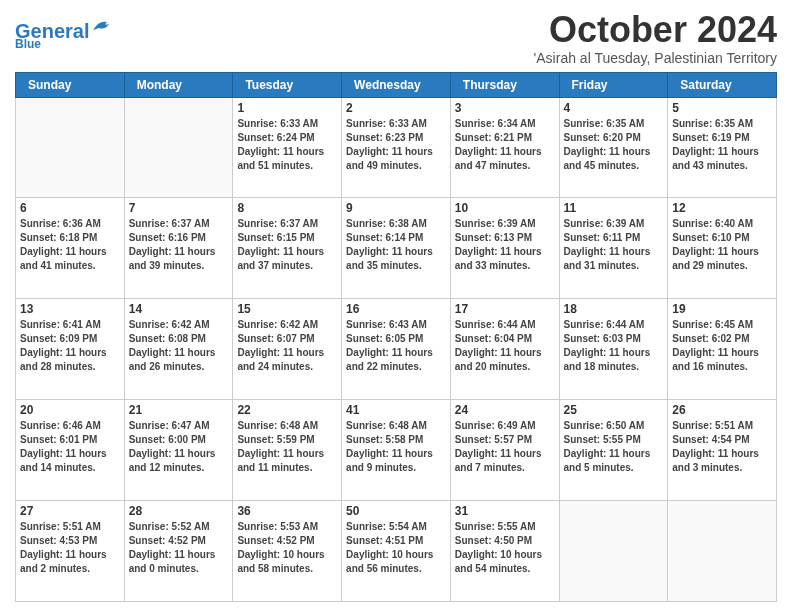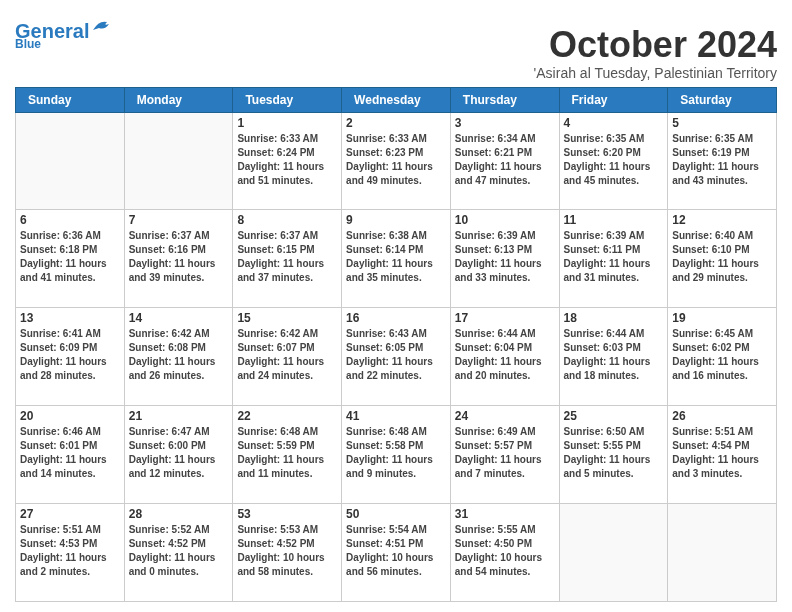--- a/index.html
+++ b/index.html
@@ -24,21 +24,20 @@
       margin-bottom: 6px;
     }
     .logo {
       display: flex;
       flex-direction: column;
       align-items: flex-start;
       margin-top: 11px;
     }
     .title-section {
       text-align: right;
-      margin-top: 15px;
     }
     .month-title {
       font-size: 36px;
       font-weight: bold;
       color: #333;
       line-height: 1.1;
     }
     .location-title {
       font-size: 14px;
       color: #555;
@@ -238,21 +237,21 @@
         <tr>
           <td>
             <div class="day-number">27</div>
             <div class="day-info">Sunrise: 5:51 AM<br>Sunset: 4:53 PM<br>Daylight: 11 hours and 2 minutes.</div>
           </td>
           <td>
             <div class="day-number">28</div>
             <div class="day-info">Sunrise: 5:52 AM<br>Sunset: 4:52 PM<br>Daylight: 11 hours and 0 minutes.</div>
           </td>
           <td>
-            <div class="day-number">53</div>
+            <div class="day-number">36</div>
             <div class="day-info">Sunrise: 5:53 AM<br>Sunset: 4:52 PM<br>Daylight: 10 hours and 58 minutes.</div>
           </td>
           <td>
             <div class="day-number">50</div>
             <div class="day-info">Sunrise: 5:54 AM<br>Sunset: 4:51 PM<br>Daylight: 10 hours and 56 minutes.</div>
           </td>
           <td>
             <div class="day-number">31</div>
             <div class="day-info">Sunrise: 5:55 AM<br>Sunset: 4:50 PM<br>Daylight: 10 hours and 54 minutes.</div>
           </td>

